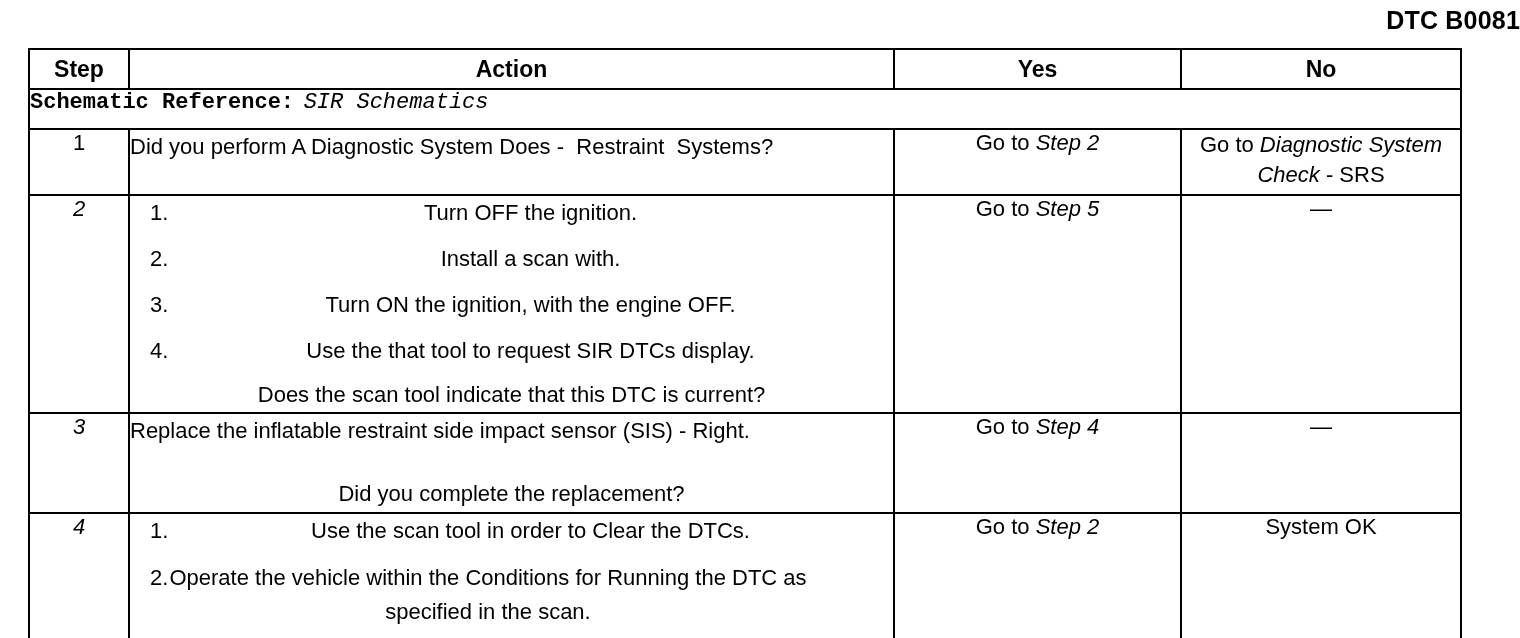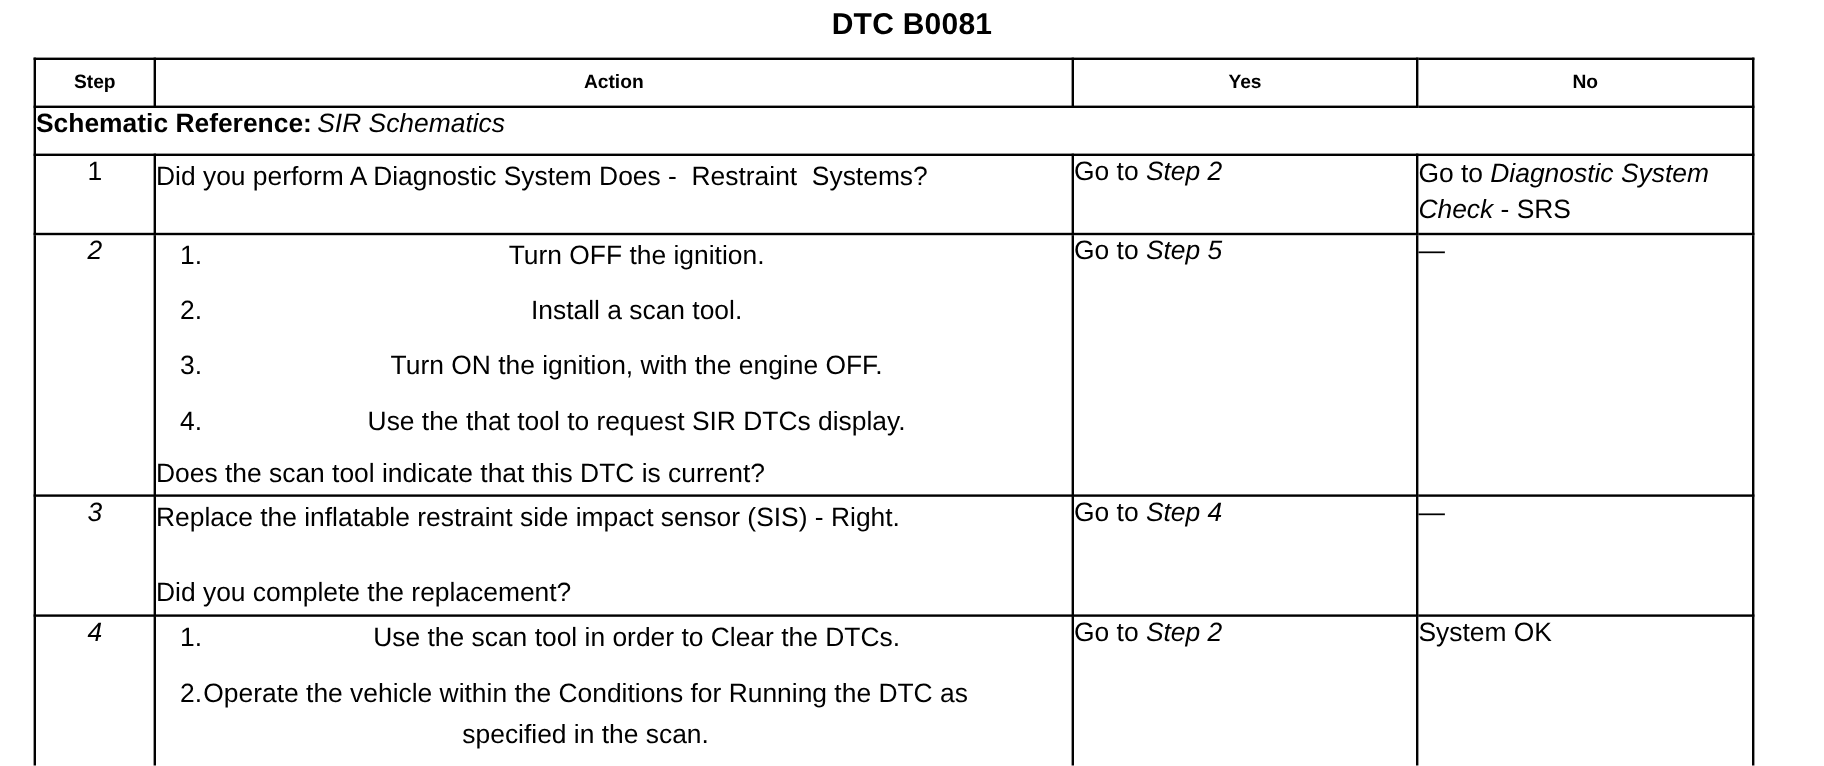--- a/index.html
+++ b/index.html
@@ -17,54 +17,55 @@
   .page {
     position: relative;
     width: 1520px;
     height: 638px;
   }
   .doc-title {
     position: absolute;
     top: 6px;
     left: 0;
     width: 1520px;
-    text-align: center;
+    text-align: right;
     font-size: 25px;
     font-weight: bold;
     letter-spacing: 0.2px;
   }
   .dtc-table {
     position: absolute;
     left: 28px;
     top: 48px;
     width: 1432px;
     border-collapse: collapse;
     table-layout: fixed;
   }
   .dtc-table td, .dtc-table th {
     border: 2px solid #000000;
     padding: 0;
     vertical-align: top;
   }
   .dtc-table thead th {
     height: 38px;
-    font-size: 16px;
+    font-size: 23px;
     font-weight: bold;
     text-align: center;
     vertical-align: middle;
   }
   .col-step   { width: 100px; }
   .col-action { width: 765px; }
   .col-yes    { width: 287px; }
   .col-no     { width: 280px; }
 
   .schem-cell {
     height: 38px;
     vertical-align: middle;
     padding-left: 13px;
+    font-family: Liberation Mono, monospace;
   }
   .schem-label {
     font-size: 22px;
     font-weight: bold;
   }
   .schem-value {
     font-size: 22px;
     font-style: italic;
     font-weight: normal;
   }
@@ -79,20 +80,21 @@
   .action-cell {
     padding: 7px 10px 6px 13px;
     font-size: 22px;
     line-height: 1.55;
   }
   .action-lead {
     white-space: pre-wrap;
   }
   .action-tail {
     white-space: pre-wrap;
+    text-align: center;
   }
   ol.action-list {
     margin: 0 0 0 0;
     padding: 0;
     list-style: none;
   }
   ol.action-list li {
     display: flex;
     align-items: flex-start;
     margin-bottom: 12px;
@@ -106,21 +108,21 @@
     box-sizing: border-box;
   }
   .li-text {
     flex: 1 1 auto;
     text-align: center;
   }
   .gap-line { height: 28px; }
 
   .ans-cell {
     font-size: 22px;
-    text-align: left;
+    text-align: center;
   }
   .ans-bottom {
     vertical-align: bottom;
     padding-bottom: 8px;
   }
   .ans-top {
     vertical-align: top;
     padding-top: 7px;
     line-height: 1.35;
     margin-left: 41px;
@@ -187,21 +189,21 @@
       <tr class="r-step2">
         <td class="step-num ital">2</td>
         <td class="action-cell">
           <ol class="action-list">
             <li>
               <span class="li-num">1.</span>
               <span class="li-text">Turn OFF the ignition.</span>
             </li>
             <li>
               <span class="li-num">2.</span>
-              <span class="li-text">Install a scan tool.</span>
+              <span class="li-text">Install a scan with.</span>
             </li>
             <li>
               <span class="li-num">3.</span>
               <span class="li-text">Turn ON the ignition, with the engine OFF.</span>
             </li>
             <li>
               <span class="li-num">4.</span>
               <span class="li-text">Use the that tool to request SIR DTCs display.</span>
             </li>
           </ol>

